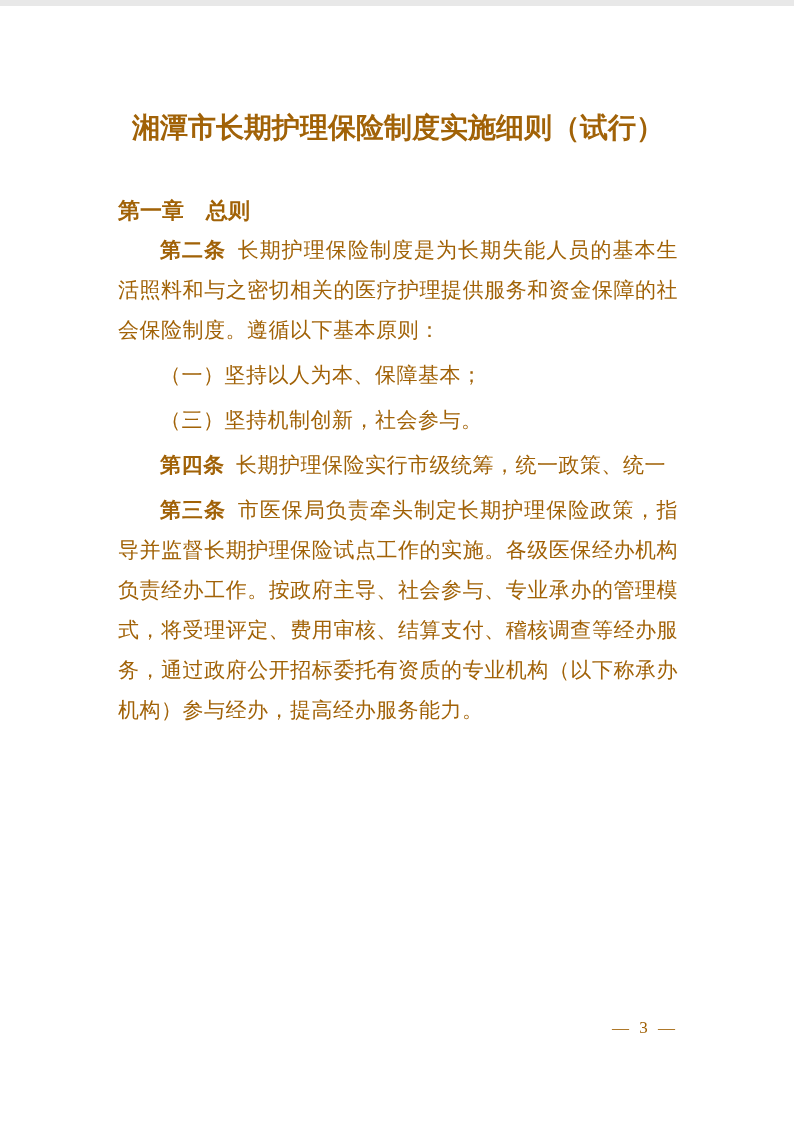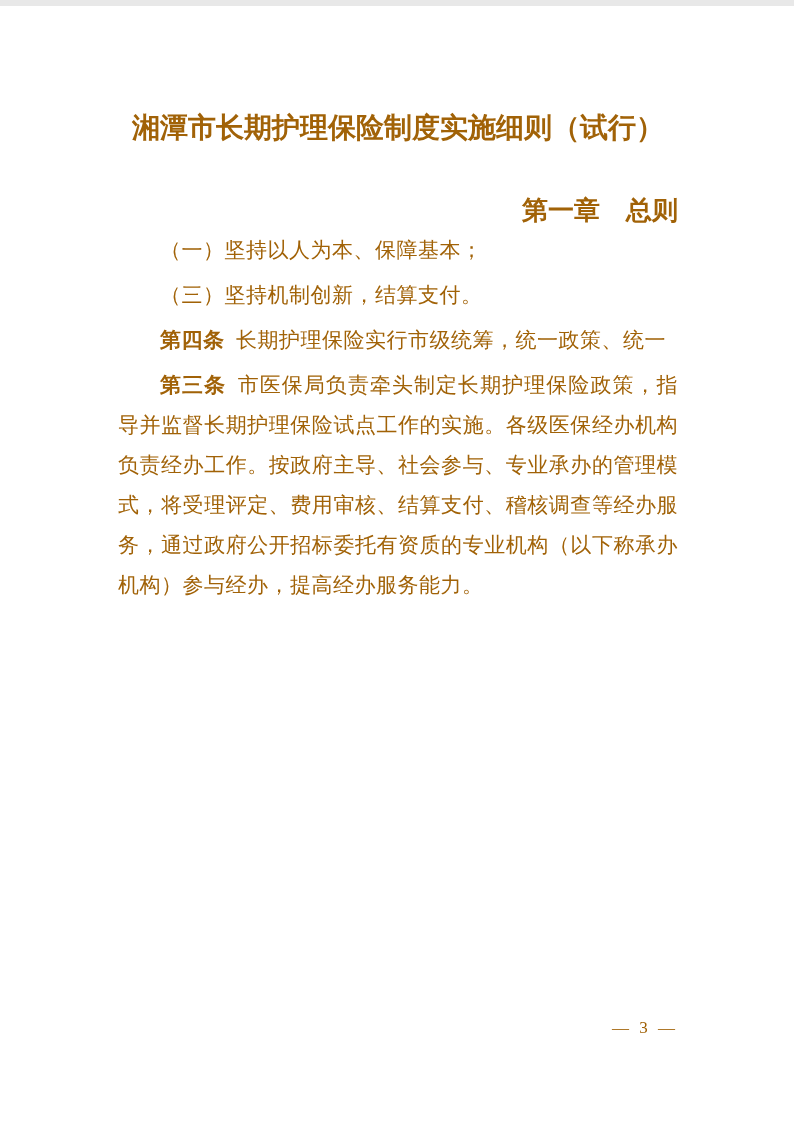--- a/index.html
+++ b/index.html
@@ -28,24 +28,24 @@
     margin: 100px 0 0 0;
     font-size: 28px;
     line-height: 44px;
     font-weight: bold;
     text-align: center;
     letter-spacing: 0px;
     white-space: nowrap;
   }
   .chapter-heading {
     margin: 46px 0 0 0;
-    font-size: 26px;
+    font-size: 22px;
     line-height: 30px;
     font-weight: bold;
-    text-align: right;
+    text-align: left;
   }
   .doc-body {
     margin-top: 4px;
     font-size: 21px;
     line-height: 40px;
     letter-spacing: 0.5px;
     text-align: justify;
     text-justify: inter-character;
   }
   .doc-body p.para {
@@ -66,20 +66,21 @@
   }
 </style>
 </head>
 <body>
 
 <div class="page">
   <div class="content">
     <h1 class="doc-title">湘潭市长期护理保险制度实施细则（试行）</h1>
     <h2 class="chapter-heading">第一章　总则</h2>
     <div class="doc-body">
+        <p class="para"><span class="lead">第二条</span>长期护理保险制度是为长期失能人员的基本生活照料和与之密切相关的医疗护理提供服务和资金保障的社会保险制度。遵循以下基本原则：</p>
         <p class="para">（一）坚持以人为本、保障基本；</p>
-        <p class="para">（三）坚持机制创新，结算支付。</p>
+        <p class="para">（三）坚持机制创新，社会参与。</p>
         <p class="para"><span class="lead">第四条</span>长期护理保险实行市级统筹，统一政策、统一</p>
         <p class="para"><span class="lead">第三条</span>市医保局负责牵头制定长期护理保险政策，指导并监督长期护理保险试点工作的实施。各级医保经办机构负责经办工作。按政府主导、社会参与、专业承办的管理模式，将受理评定、费用审核、结算支付、稽核调查等经办服务，通过政府公开招标委托有资质的专业机构（以下称承办机构）参与经办，提高经办服务能力。</p>
       </div>
   </div>
   <div class="page-footer">— 3 —</div>
 </div>
 
 </body></html>

